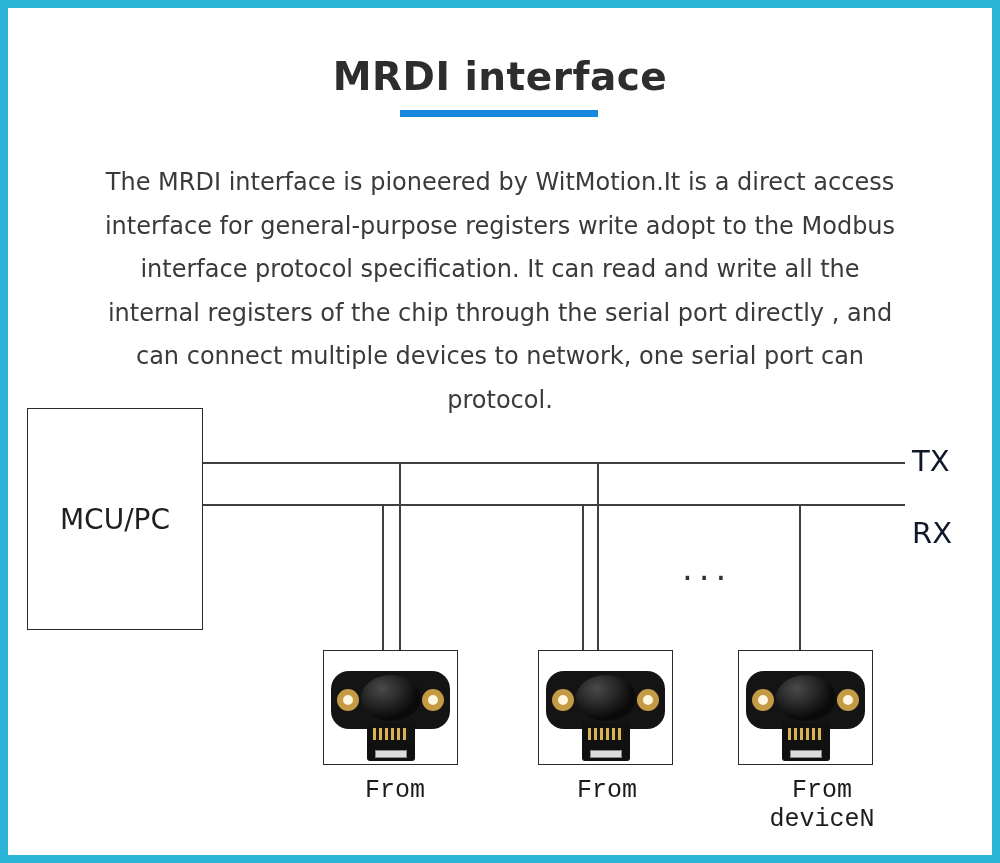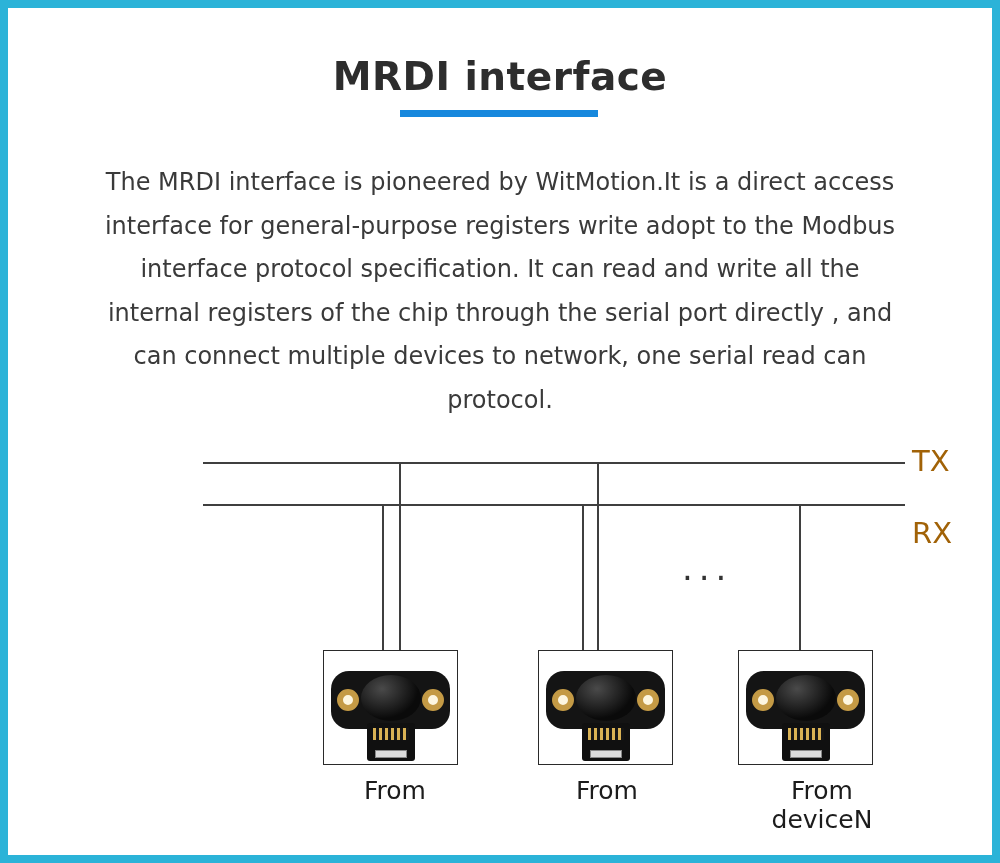--- a/index.html
+++ b/index.html
@@ -44,21 +44,21 @@
   .wire { position:absolute; background:#3f3f3f; }
   .wire.tx   { left:203px; top:462px; width:702px; height:2px; }
   .wire.rx   { left:203px; top:504px; width:702px; height:2px; }
   .wire.v1a  { left:399px; top:462px; width:2px; height:188px; }
   .wire.v1b  { left:382px; top:504px; width:2px; height:146px; }
   .wire.v2a  { left:597px; top:462px; width:2px; height:188px; }
   .wire.v2b  { left:582px; top:504px; width:2px; height:146px; }
   .wire.vna  { left:799px; top:504px; width:2px; height:146px; }
   .io-label {
     position:absolute; left:912px;
-    font-size:29px; color:#a16207;
+    font-size:29px; color:#0f172a;
   }
   .io-label.tx { top:444px; }
   .io-label.rx { top:516px; }
   .ellipsis {
     position:absolute; left:682px; top:548px;
     font-size:34px; color:#333333; letter-spacing:6px;
   }
   .device-card {
     position:absolute; top:650px;
     width:135px; height:115px;
@@ -96,45 +96,48 @@
     background:repeating-linear-gradient(90deg,#d9b254 0 3px,#151515 3px 6px);
   }
   .sensor-lip {
     position:absolute; left:8px; bottom:3px;
     width:32px; height:8px;
     background:#dcdcdc; border:1px solid #888888;
   }
   .device-caption {
     position:absolute; top:776px;
     width:160px; text-align:center;
-    font-size:25px; line-height:29px; color:#1c1c1c;
+    font-size:25px; line-height:29px; color:#1c1c1c;font-family:Liberation Mono, monospace;
   }
   .device-caption.d1 { left:315px; }
   .device-caption.d2 { left:527px; }
   .device-caption.dn { left:742px; }
 </style>
 </head>
 <body>
 
 <div class="canvas">
 
   <div class="frame"></div>
 
   <h1 class="title">MRDI interface</h1>
   <div class="title-underline"></div>
 
   <div class="description">
     <div class="line">The MRDI interface is pioneered by WitMotion.It is a direct access</div>
     <div class="line">interface for general-purpose registers write adopt to the Modbus</div>
     <div class="line">interface protocol specification. It can read and write all the</div>
     <div class="line">internal registers of the chip through the serial port directly , and</div>
-    <div class="line">can connect multiple devices to network, one serial read can</div>
+    <div class="line">can connect multiple devices to network, one serial port can</div>
     <div class="line">protocol.</div>
   </div>
 
+  <div class="mcu-box">
+    <span>MCU/PC</span>
+  </div>
 
   <div class="wire tx"></div>
   <div class="wire rx"></div>
   <div class="wire v1a"></div>
   <div class="wire v1b"></div>
   <div class="wire v2a"></div>
   <div class="wire v2b"></div>
   <div class="wire vna"></div>
 
   <div class="io-label tx">TX</div>

